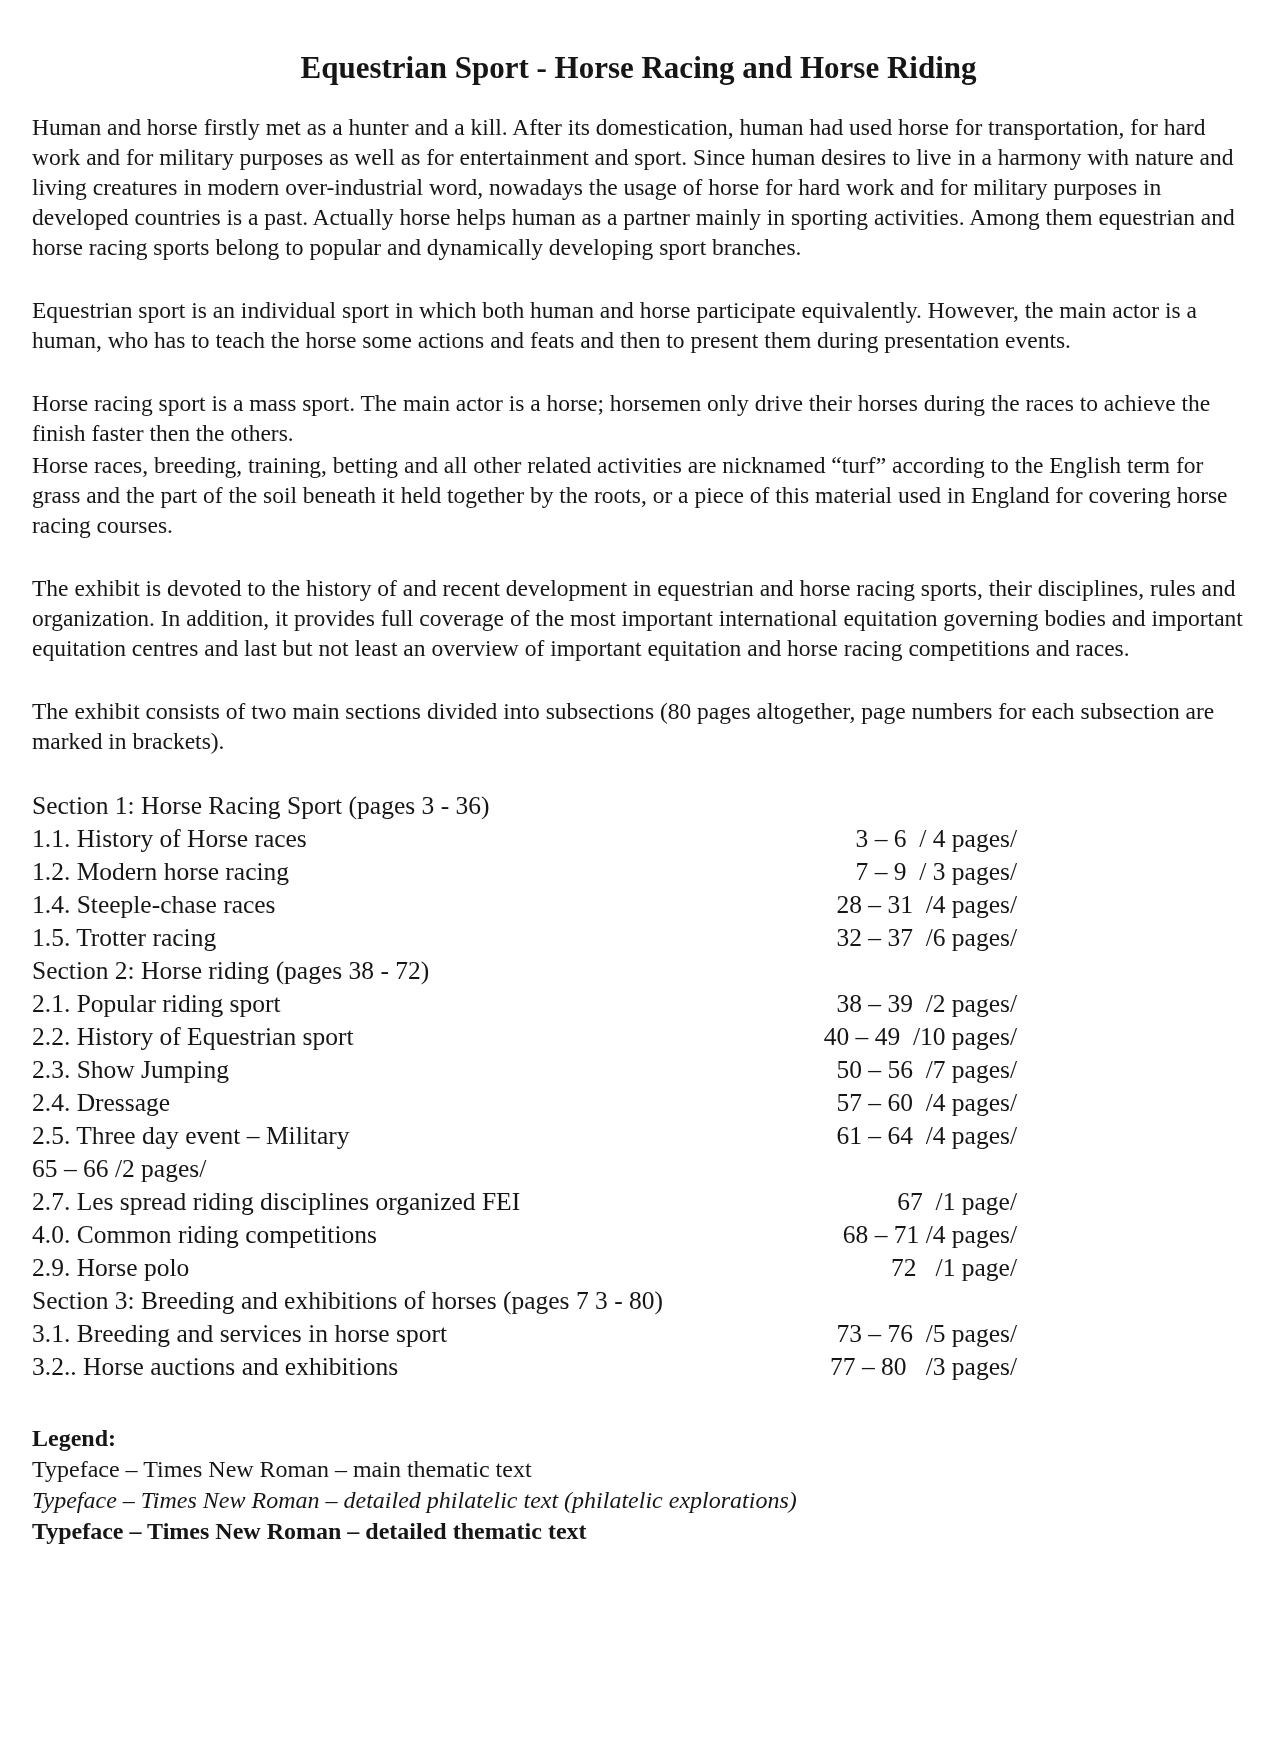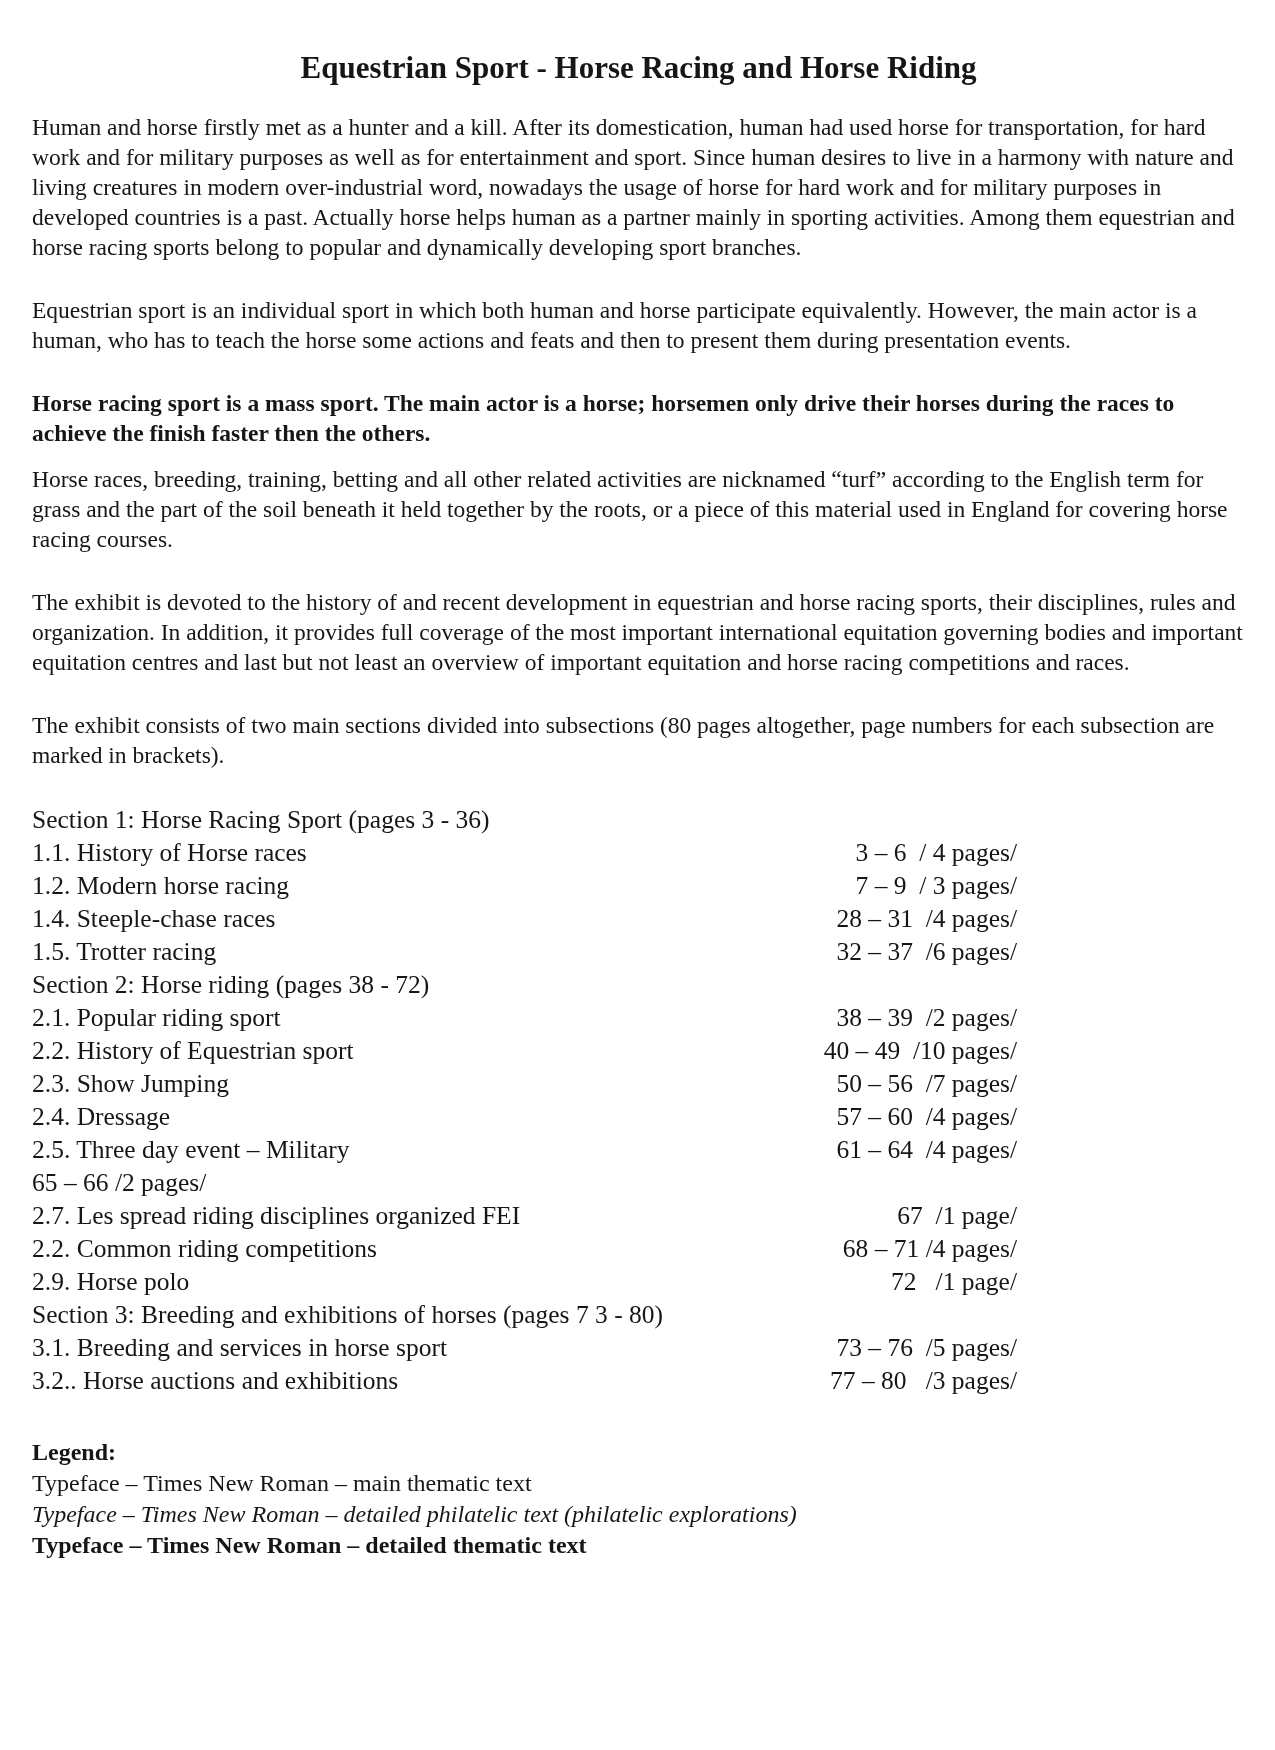--- a/index.html
+++ b/index.html
@@ -22,21 +22,21 @@
     font-size: 31px;
     font-weight: 700;
     margin: 0 0 26px 0;
   }
   .para {
     font-size: 23.5px;
     line-height: 30px;
     margin: 0 0 33px 0;
     max-width: 1213px;
   }
-  .para.no-gap { margin-bottom: 16px; font-weight: bold; }
+  .para.no-gap { margin-bottom: 2px; }
   .toc {
     margin-top: 26px;
     width: 985px;
     font-size: 25.5px;
     line-height: 33px;
   }
   .toc-row { display: flex; }
   .toc-label { flex: 1 1 auto; }
   .toc-section { flex: 1 1 auto; }
   .toc-value {
@@ -112,21 +112,21 @@
       <span class="toc-value">61 – 64  /4 pages/</span>
     </div>
     <div class="toc-row">
       <span class="toc-value">65 – 66 /2 pages/</span>
     </div>
     <div class="toc-row">
       <span class="toc-label">2.7. Les spread riding disciplines organized FEI</span>
       <span class="toc-value">67  /1 page/</span>
     </div>
     <div class="toc-row">
-      <span class="toc-label">2.2. Common riding competitions</span>
+      <span class="toc-label">4.0. Common riding competitions</span>
       <span class="toc-value">68 – 71 /4 pages/</span>
     </div>
     <div class="toc-row">
       <span class="toc-label">2.9. Horse polo</span>
       <span class="toc-value">72   /1 page/</span>
     </div>
     <div class="toc-row">
       <span class="toc-section">Section 3: Breeding and exhibitions of horses (pages 7 3 -  80)</span>
     </div>
     <div class="toc-row">

